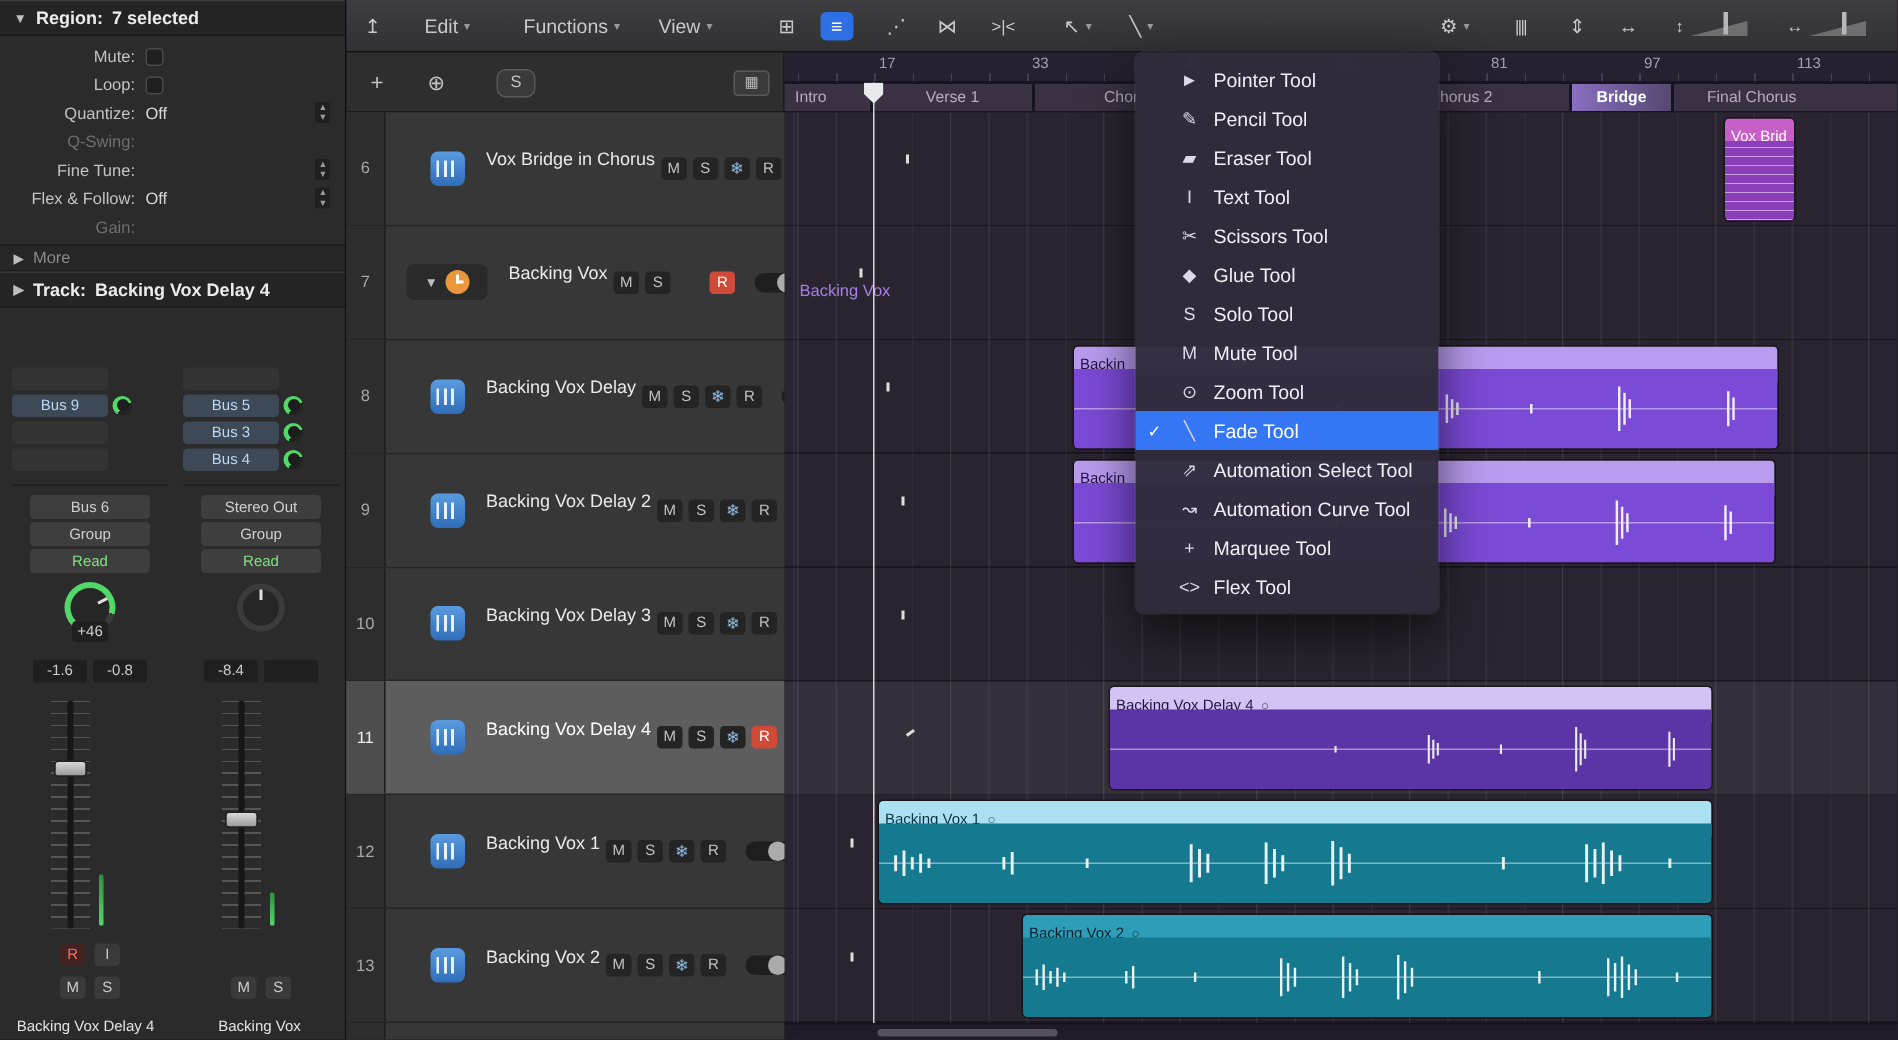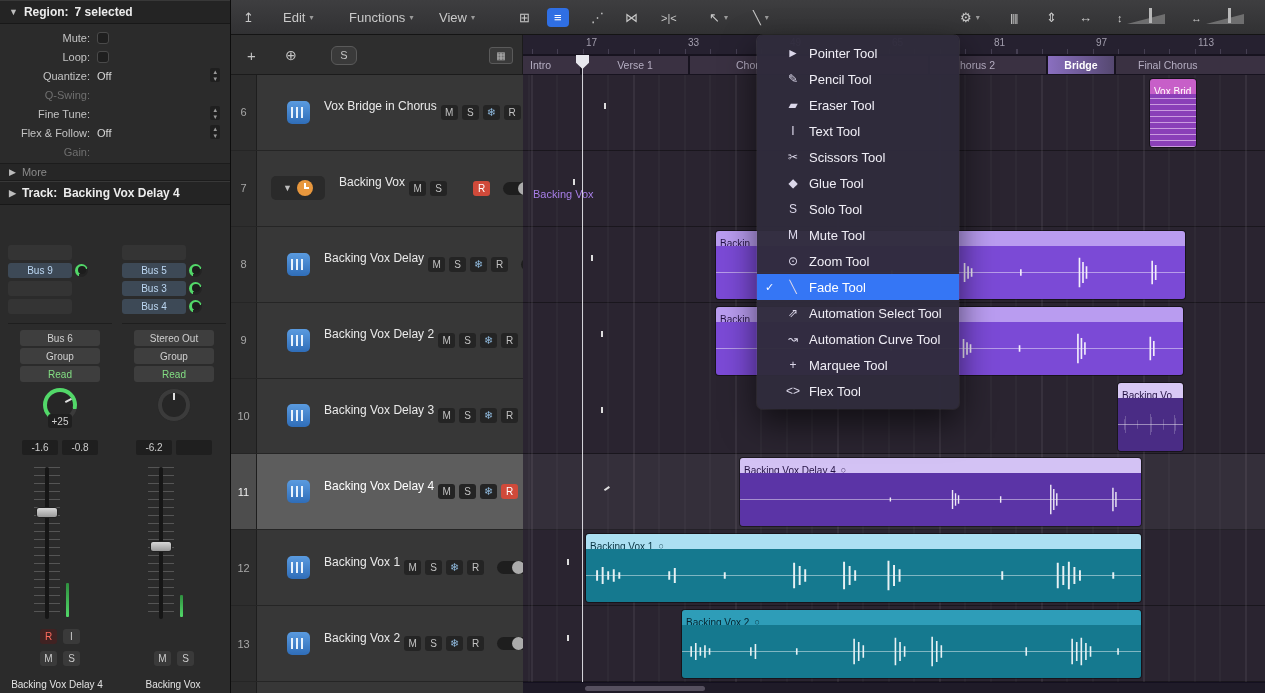--- a/index.html
+++ b/index.html
@@ -235,21 +235,21 @@
         <span class="slot"></span>
       </div>
     <div class="gapline"></div>
     <div class="pillw">Bus 6</div>
     <div class="pillw">Group</div>
     <div class="pillw readp">Read</div>
     <div class="knobwrap">
       <div class="iknob">
           <span class="needle" style="transform:rotate(62deg)"></span>
         </div>
-      <div class="panlbl">+25</div>
+      <div class="panlbl">+46</div>
     </div>
     <div class="vrow">
       <span class="vbox">-1.6</span>
       <span class="vbox">-0.8</span>
     </div>
     <div class="fader">
       <div class="ftick"></div>
       <div class="fgroove"></div>
       <div class="fhandle" style="top:44px"></div>
       <div class="fmeter" style="height:34px"></div>
@@ -283,21 +283,21 @@
     <div class="gapline"></div>
     <div class="pillw">Stereo Out</div>
     <div class="pillw">Group</div>
     <div class="pillw readp">Read</div>
     <div class="knobwrap">
       <div class="iknob plain">
           <span class="needle"></span>
         </div>
     </div>
     <div class="vrow">
-      <span class="vbox">-6.2</span>
+      <span class="vbox">-8.4</span>
       <span class="vbox"></span>
     </div>
     <div class="fader">
       <div class="ftick"></div>
       <div class="fgroove"></div>
       <div class="fhandle" style="top:78px"></div>
       <div class="fmeter" style="height:22px"></div>
     </div>
     <div class="btnrow"></div>
     <div class="btnrow">
@@ -620,28 +620,20 @@
 
   <div class="r r-purple" style="left:193px;top:232px;width:467px;height:68px">
     <div class="rh">
         <span>Backin</span>
       </div>
     <div class="rb"><svg class="wave" viewBox="0 0 400 50" preserveAspectRatio="none">
           <use href="#wvs"></use>
         </svg></div>
   </div>
 
-  <div class="r r-ldark" style="left:595px;top:308px;width:65px;height:68px">
-    <div class="rh">
-        <span>Backing Vo</span>
-      </div>
-    <div class="rb"><svg class="wave" viewBox="0 0 400 50" preserveAspectRatio="none">
-          <use href="#wvm"></use>
-        </svg></div>
-  </div>
 
   <div class="r r-lav" style="left:217px;top:383px;width:401px;height:68px">
     <div class="rh">
         <span>Backing Vox Delay 4</span>
         <span class="loopc">○</span>
       </div>
     <div class="rb"><svg class="wave" viewBox="0 0 400 50" preserveAspectRatio="none">
           <use href="#wvs"></use>
         </svg></div>
   </div>

